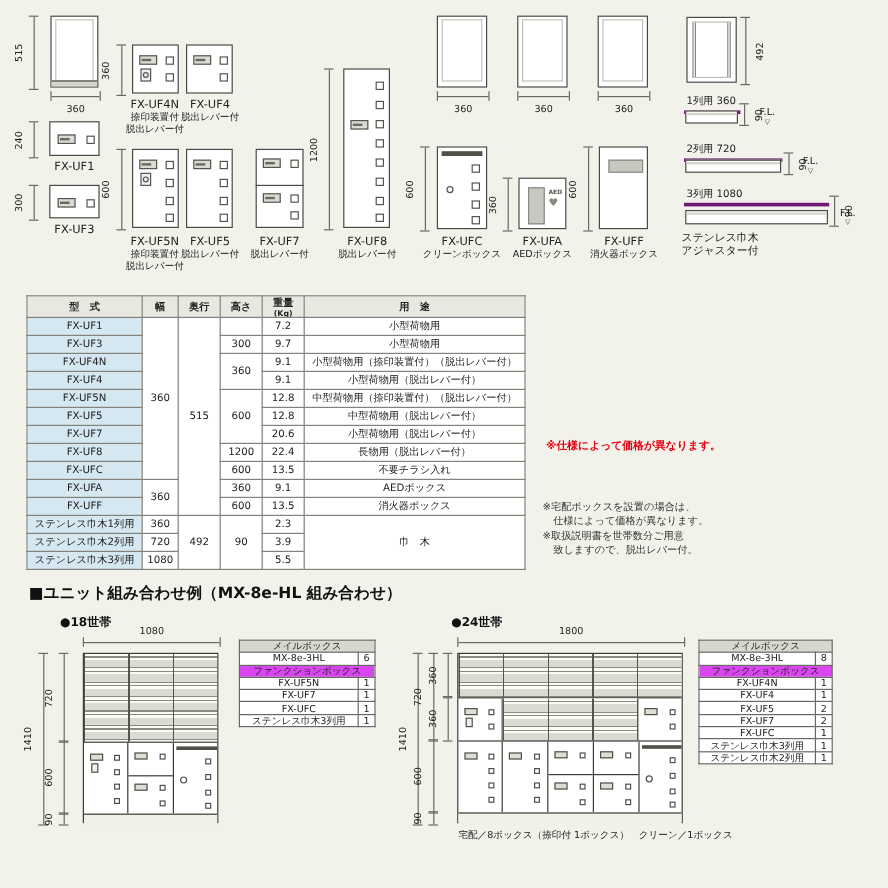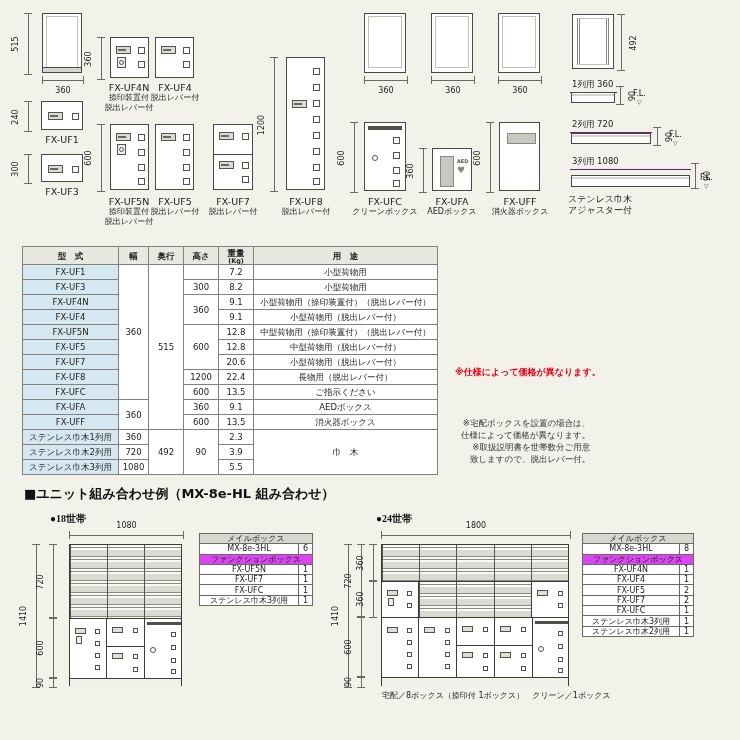--- a/index.html
+++ b/index.html
@@ -30,41 +30,41 @@
   
   .hdim{position:absolute;height:8px;border-left:1px solid #6a6a64;border-right:1px solid #6a6a64;}
   .hdim::after{content:"";position:absolute;left:0;right:0;top:50%;border-top:1px solid #6a6a64;}
   .hdim>span{position:absolute;width:100%;text-align:center;top:-10px;font-size:8px;white-space:nowrap;color:#222;}
   .hdim.lbl-below>span{top:auto;bottom:-11px;}
   .vdim{position:absolute;width:8px;border-top:1px solid #6a6a64;border-bottom:1px solid #6a6a64;}
   .vdim::after{content:"";position:absolute;top:0;bottom:0;left:50%;border-left:1px solid #6a6a64;}
   .vdim>span{position:absolute;top:50%;right:100%;margin-right:-1px;transform:translateY(-50%);writing-mode:vertical-rl;}
   .vdim>span>i{font-style:normal;display:inline-block;transform:rotate(180deg);font-size:8px;white-space:nowrap;color:#222;}
   .vdim.lbl-right>span{right:auto;left:100%;margin-left:-1px;}
-  .ulabel{position:absolute;font-size:8.5px;color:#222;border-bottom:1px solid #701a75;padding:0 2px 1px 2px;white-space:nowrap;}
+  .ulabel{position:absolute;font-size:8.5px;color:#222;border-bottom:3px solid #701a75;padding:0 2px 1px 2px;white-space:nowrap;}
   .bstrip{position:absolute;background:#fff;border:1px solid #4a4a44;box-sizing:border-box;}
   .bstrip::before{content:"";position:absolute;left:0;right:0;top:1px;height:2px;background:#d6d5cd;}
   .fl{position:absolute;display:inline-flex;flex-direction:column;align-items:center;font-size:8px;line-height:8px;color:#222;}
   .fl .tri{font-size:6px;line-height:6px;margin-top:1px;color:#555;}
   
   .spec{position:absolute;left:22px;top:246px;}
   .spec table{border-collapse:collapse;table-layout:fixed;width:415px;background:#fff;border:1.5px solid #55554f;}
   .spec th,.spec td{border:1px solid #82817b;font-size:8.5px;padding:0;text-align:center;height:14px;line-height:10px;overflow:hidden;white-space:nowrap;}
   .spec tr.head th{background:#e9e8e0;height:17px;font-weight:bold;}
   .spec td.m{background:#d5e8f1;}
   .spec .kg{font-size:6.5px;display:block;line-height:6px;}
   
-  .note{position:absolute;white-space:nowrap;text-align:right;}
+  .note{position:absolute;white-space:nowrap;}
   .note div{line-height:13px;font-size:9px;}
   .note.red div{color:#e50012;font-weight:bold;}
   .note.blk div{color:#333;font-size:8.5px;line-height:12px;}
   .ind{padding-left:9px;}
   
   .combo-title{position:absolute;left:24px;top:485px;font-size:13px;font-weight:bold;color:#111;white-space:nowrap;}
-  .grouplabel{position:absolute;font-size:10px;font-weight:bold;color:#111;white-space:nowrap;font-family:Liberation Serif, serif;}
+  .grouplabel{position:absolute;font-size:10px;font-weight:bold;color:#111;white-space:nowrap;}
   .cdiag{position:absolute;border:1px solid #3c3c36;background:#fff;box-sizing:border-box;}
   .band{position:absolute;left:0;right:0;box-sizing:border-box;}
   .band.bt{border-top:1px solid #3c3c36;}
   .baseband{position:absolute;left:0;right:0;box-sizing:border-box;border-top:1px solid #3c3c36;background:#f1f0e9;}
   .cell{position:absolute;top:0;bottom:0;border-right:1px solid #3c3c36;box-sizing:border-box;}
   .cell.last{border-right:none;}
   .mail3{background-image:repeating-linear-gradient(90deg,#55544e 0 1px,transparent 1px 33.333%),repeating-linear-gradient(180deg,#fbfaf4 0 2px,#8b8a82 2px 3px,#fbfaf4 3px 5px,#dcdbd3 5px 11px,#8b8a82 11px 12px);}
   .mail5{background-image:repeating-linear-gradient(90deg,#55544e 0 1px,transparent 1px 20%),repeating-linear-gradient(180deg,#fbfaf4 0 2px,#8b8a82 2px 3px,#fbfaf4 3px 5px,#dcdbd3 5px 11px,#8b8a82 11px 12px);}
   .mplate{position:absolute;width:9px;height:4px;border:1px solid #50504a;background:#dfded6;}
   .mlock{position:absolute;width:3px;height:3px;border:1px solid #50504a;background:#fff;}
@@ -318,21 +318,21 @@
             <td class="m">FX-UF1</td>
             <td rowspan="9">360</td>
             <td rowspan="11">515</td>
             <td></td>
             <td>7.2</td>
             <td>小型荷物用</td>
           </tr>
       <tr>
             <td class="m">FX-UF3</td>
             <td>300</td>
-            <td>8.2</td>
+            <td>9.7</td>
             <td>小型荷物用</td>
           </tr>
       <tr>
             <td class="m">FX-UF4N</td>
             <td rowspan="2">360</td>
             <td>9.1</td>
             <td>小型荷物用（捺印装置付）（脱出レバー付）</td>
           </tr>
       <tr>
             <td class="m">FX-UF4</td>
@@ -358,21 +358,21 @@
       <tr>
             <td class="m">FX-UF8</td>
             <td>1200</td>
             <td>22.4</td>
             <td>長物用（脱出レバー付）</td>
           </tr>
       <tr>
             <td class="m">FX-UFC</td>
             <td>600</td>
             <td>13.5</td>
-            <td>ご指示ください</td>
+            <td>不要チラシ入れ</td>
           </tr>
       <tr>
             <td class="m">FX-UFA</td>
             <td rowspan="2">360</td>
             <td>360</td>
             <td>9.1</td>
             <td>AEDボックス</td>
           </tr>
       <tr>
             <td class="m">FX-UFF</td>

